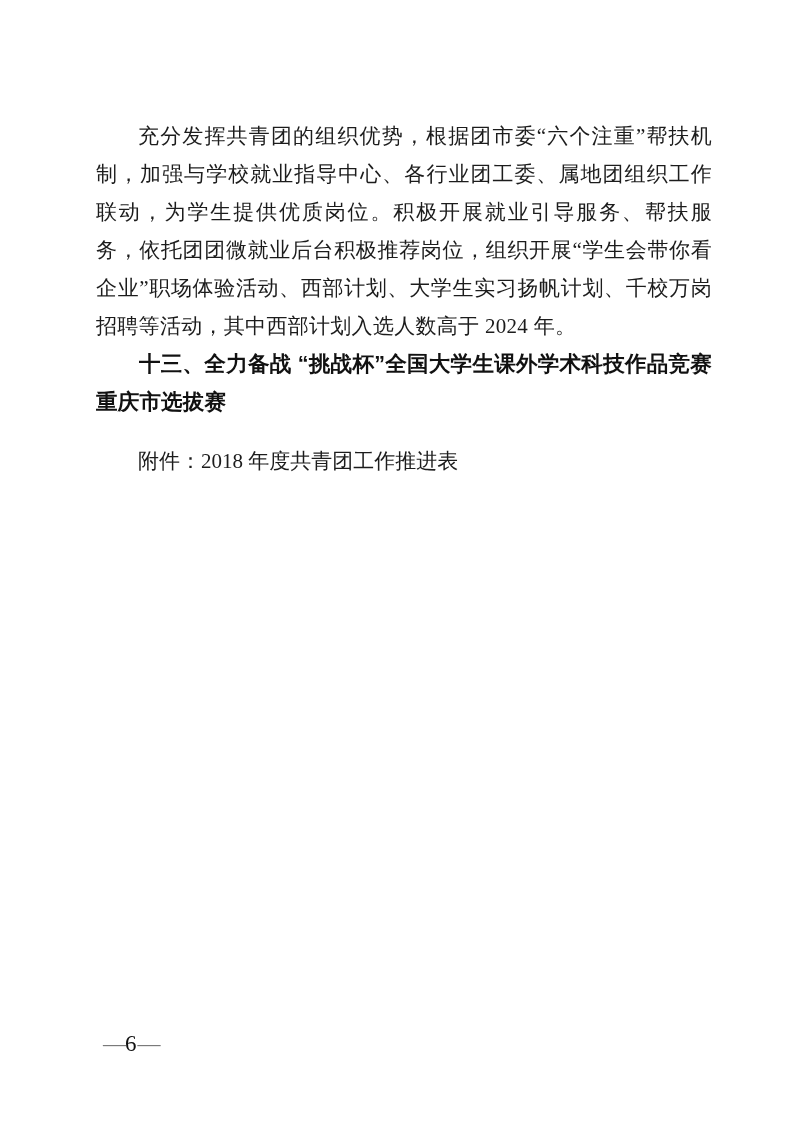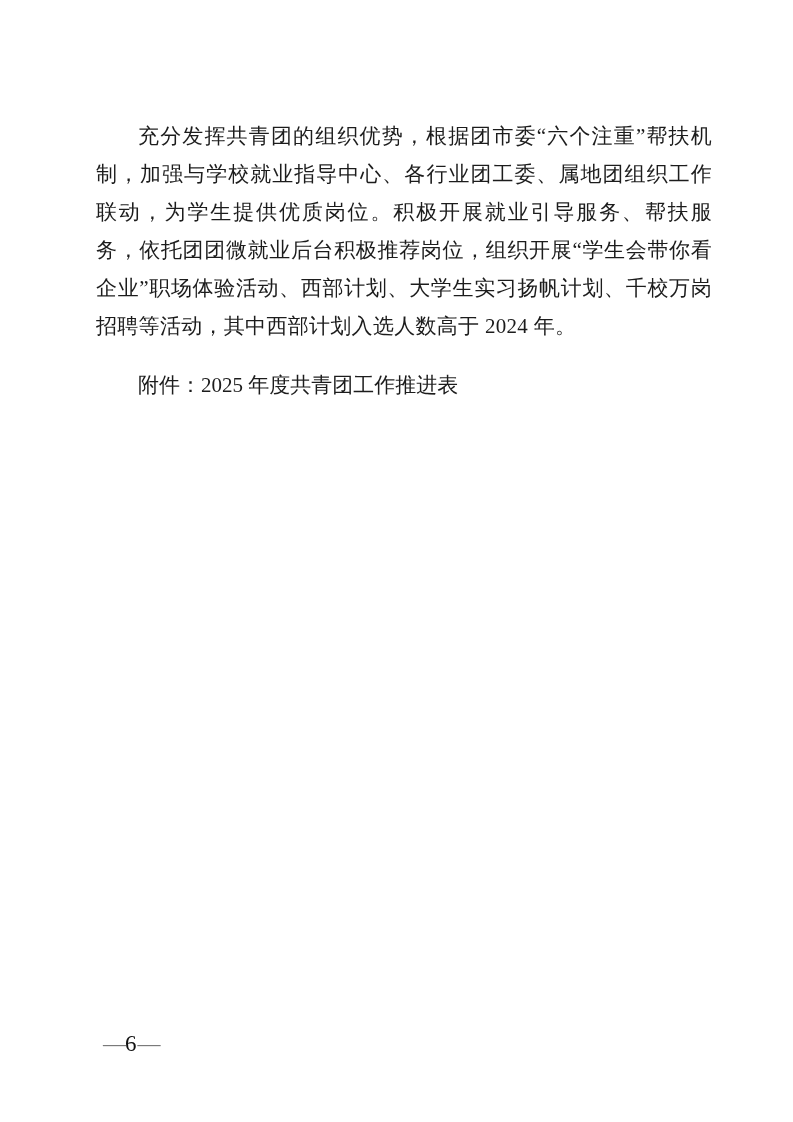--- a/index.html
+++ b/index.html
@@ -69,24 +69,25 @@
   }
 </style>
 </head>
 <body>
 
 <div class="page">
   <div class="content">
 
     <p class="body-para">充分发挥共青团的组织优势，根据团市委“六个注重”帮扶机制，加强与学校就业指导中心、各行业团工委、属地团组织工作联动，为学生提供优质岗位。积极开展就业引导服务、帮扶服务，依托团团微就业后台积极推荐岗位，组织开展“学生会带你看企业”职场体验活动、西部计划、大学生实习扬帆计划、千校万岗招聘等活动，其中西部计划入选人数高于 2024 年。</p>
 
+    <h2 class="section-heading">十三、全力备战 “挑战杯”全国大学生课外学术科技作品竞赛重庆市选拔赛</h2>
 
 
 
 
-    <p class="attachment-line">附件：2025 年度共青团工作推进表</p>
+    <p class="attachment-line">附件：2018 年度共青团工作推进表</p>
 
   </div>
 
   <div class="page-number">
     <span class="dash">—</span><span class="num">6</span><span class="dash">—</span>
   </div>
 </div>
 
 </body></html>

